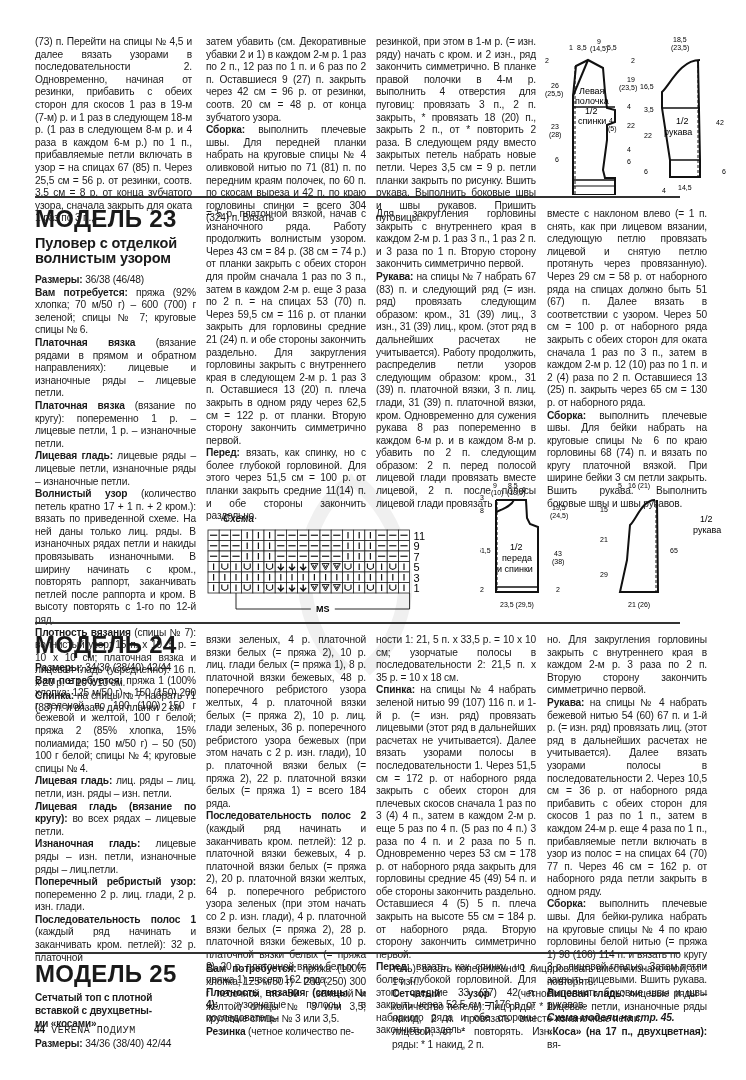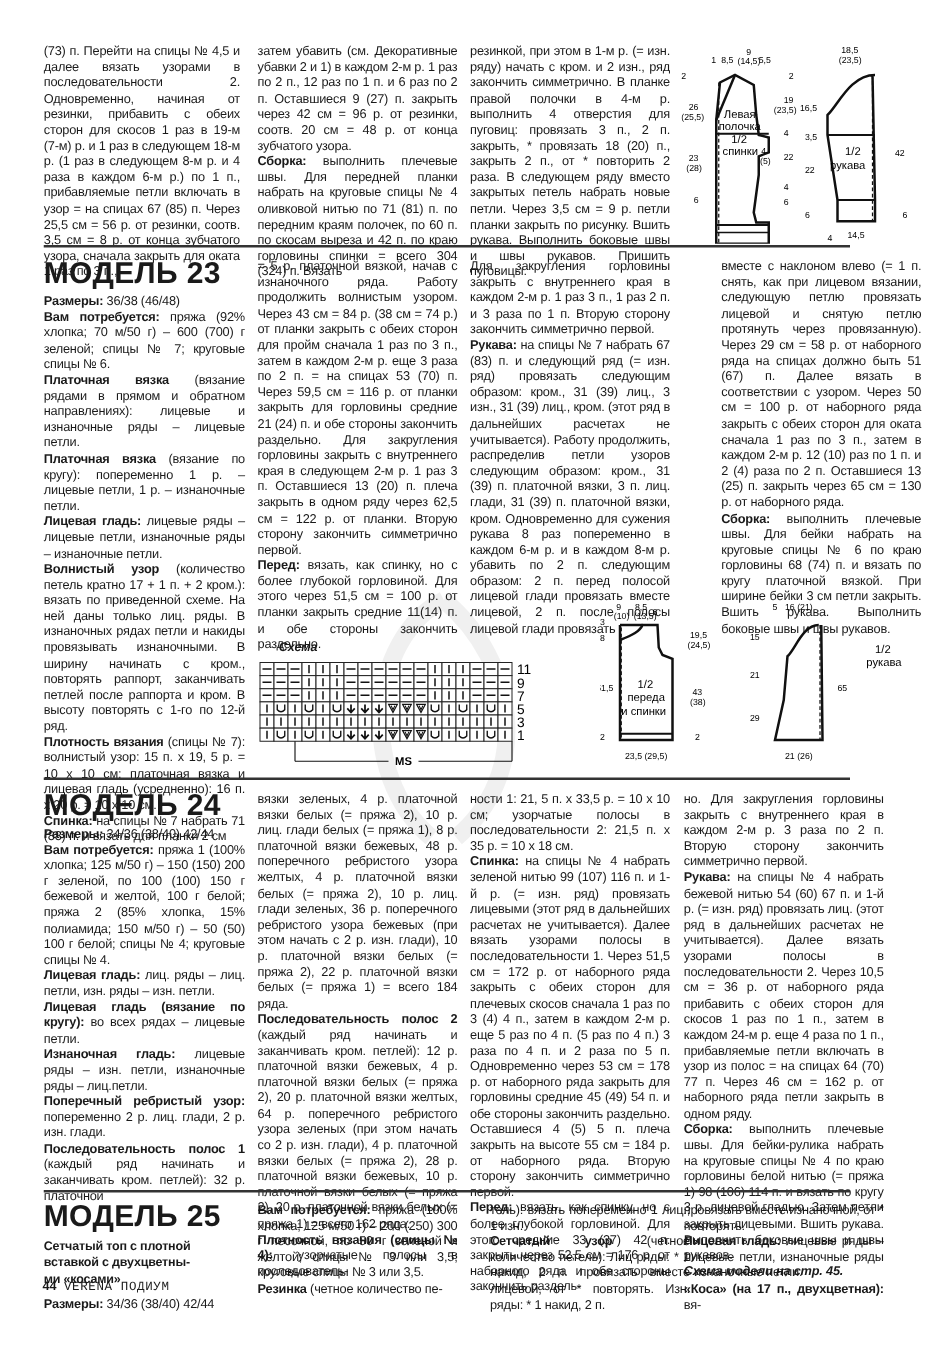--- a/index.html
+++ b/index.html
@@ -85,38 +85,39 @@
   <text x="76" y="95">42</text>
   <text x="82" y="144">6</text>
   <text x="22" y="163">4</text>
   <text x="38" y="160">14,5</text>
 </svg>
 
 <div class="rule" style="top:196px;"></div>
 
 <div class="col" style="left:35px;top:208px;width:161px;">
   <div class="model-title">МОДЕЛЬ 23</div>
+  <div class="model-sub"><span>Пуловер с отделкой</span><br><span>волнистым узором</span></div>
   <p><b>Размеры:</b><span> 36/38 (46/48)</span></p>
   <p><b>Вам потребуется:</b><span> пряжа (92% хлопка; 70 м/50 г) – 600 (700) г зеленой; спицы № 7; круговые спицы № 6.</span></p>
   <p><b>Платочная вязка</b><span> (вязание рядами в прямом и обратном направлениях): лицевые и изнаночные ряды – лицевые петли.</span></p>
   <p><b>Платочная вязка</b><span> (вязание по кругу): попеременно 1 р. – лицевые петли, 1 р. – изнаночные петли.</span></p>
   <p><b>Лицевая гладь:</b><span> лицевые ряды – лицевые петли, изнаночные ряды – изнаночные петли.</span></p>
   <p><b>Волнистый узор</b><span> (количество петель кратно 17 + 1 п. + 2 кром.): вязать по приведенной схеме. На ней даны только лиц. ряды. В изнаночных рядах петли и накиды провязывать изнаночными. В ширину начинать с кром., повторять раппорт, заканчивать петлей после раппорта и кром. В высоту повторять с 1-го по 12-й ряд.</span></p>
   <p><b>Плотность вязания</b><span> (спицы № 7): волнистый узор: 15 п. x 19, 5 р. = 10 x 10 см; платочная вязка и лицевая гладь (усредненно): 16 п. x 20 р. = 10 x 10 см.</span></p>
   <p><b>Спинка:</b><span> на спицы № 7 набрать 71 (88) п. и вязать для планки 2 см</span></p>
 </div>
 <div class="col" style="left:206px;top:208px;width:160px;">
   <p>= 5 р. платочной вязкой, начав с изнаночного ряда. Работу продолжить волнистым узором. Через 43 см = 84 р. (38 см = 74 р.) от планки закрыть с обеих сторон для пройм сначала 1 раз по 3 п., затем в каждом 2-м р. еще 3 раза по 2 п. = на спицах 53 (70) п. Через 59,5 см = 116 р. от планки закрыть для горловины средние 21 (24) п. и обе стороны закончить раздельно. Для закругления горловины закрыть с внутреннего края в следующем 2-м р. 1 раз 3 п. Оставшиеся 13 (20) п. плеча закрыть в одном ряду через 62,5 см = 122 р. от планки. Вторую сторону закончить симметрично первой.</p>
   <p><b>Перед:</b><span> вязать, как спинку, но с более глубокой горловиной. Для этого через 51,5 см = 100 р. от планки закрыть средние 11(14) п. и обе стороны закончить раздельно.</span></p>
 </div>
 <div class="col" style="left:376px;top:208px;width:160px;">
   <p>Для закругления горловины закрыть с внутреннего края в каждом 2-м р. 1 раз 3 п., 1 раз 2 п. и 3 раза по 1 п. Вторую сторону закончить симметрично первой.</p>
   <p><b>Рукава:</b><span> на спицы № 7 набрать 67 (83) п. и следующий ряд (= изн. ряд) провязать следующим образом: кром., 31 (39) лиц., 3 изн., 31 (39) лиц., кром. (этот ряд в дальнейших расчетах не учитывается). Работу продолжить, распределив петли узоров следующим образом: кром., 31 (39) п. платочной вязки, 3 п. лиц. глади, 31 (39) п. платочной вязки, кром. Одновременно для сужения рукава 8 раз попеременно в каждом 6-м р. и в каждом 8-м р. убавить по 2 п. следующим образом: 2 п. перед полосой лицевой глади провязать вместе лицевой, 2 п. после полосы лицевой глади провязать</span></p>
 </div>
-<div class="col" style="left:577px;top:208px;width:160px;">
+<div class="col" style="left:547px;top:208px;width:160px;">
   <p>вместе с наклоном влево (= 1 п. снять, как при лицевом вязании, следующую петлю провязать лицевой и снятую петлю протянуть через провязанную). Через 29 см = 58 р. от наборного ряда на спицах должно быть 51 (67) п. Далее вязать в соответствии с узором. Через 50 см = 100 р. от наборного ряда закрыть с обеих сторон для оката сначала 1 раз по 3 п., затем в каждом 2-м р. 12 (10) раз по 1 п. и 2 (4) раза по 2 п. Оставшиеся 13 (25) п. закрыть через 65 см = 130 р. от наборного ряда.</p>
   <p><b>Сборка:</b><span> выполнить плечевые швы. Для бейки набрать на круговые спицы № 6 по краю горловины 68 (74) п. и вязать по кругу платочной вязкой. При ширине бейки 3 см петли закрыть. Вшить рукава. Выполнить боковые швы и швы рукавов.</span></p>
 </div>
 
 <div style="position:absolute;left:223px;top:513px;font-weight:bold;font-style:italic;font-size:10px;">Схема</div>
 <svg id="scheme" style="position:absolute;left:206px;top:528px;" width="240" height="92">
     <rect x="2" y="2" width="11.2" height="10.5" fill="#fff" stroke="#222" stroke-width="0.8"></rect>
     <line x1="4" y1="7.25" x2="11.2" y2="7.25" stroke="#111" stroke-width="1.2"></line>
     <rect x="13.2" y="2" width="11.2" height="10.5" fill="#fff" stroke="#222" stroke-width="0.8"></rect>
     <line x1="15.2" y1="7.25" x2="22.4" y2="7.25" stroke="#111" stroke-width="1.2"></line>

